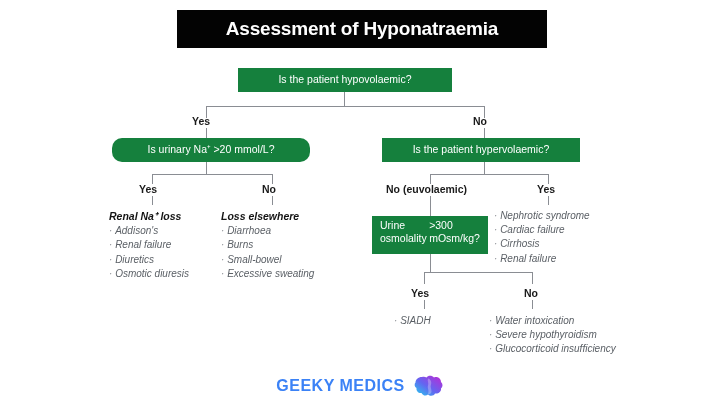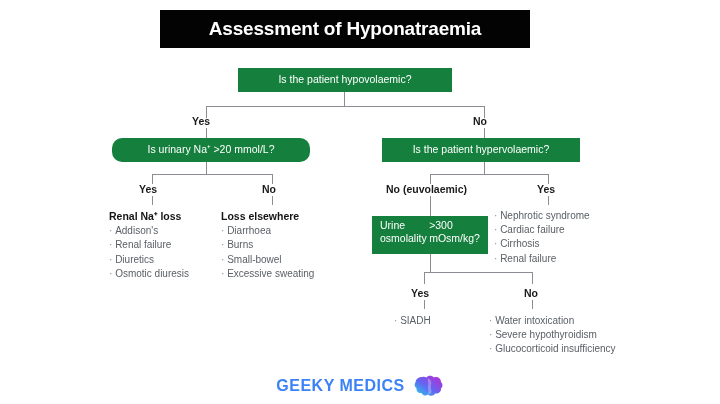--- a/index.html
+++ b/index.html
@@ -12,21 +12,21 @@
     width: 720px;
     height: 404px;
     background: #ffffff;
     font-family: "Liberation Sans", sans-serif;
     overflow: hidden;
   }
 
   
   .title-bar {
     position: absolute;
-    left: 160px;
+    left: 177px;
     top: 10px;
     width: 370px;
     height: 38px;
     background: #030303;
     display: flex;
     align-items: center;
     justify-content: center;
   }
   .title-bar .title-text {
     color: #ffffff;
@@ -72,20 +72,21 @@
     white-space: nowrap;
   }
 
   
   .list-block {
     position: absolute;
     font-size: 10px;
     color: #5b6066;
     line-height: 14.2px;
     white-space: nowrap;
+    font-style: italic;
   }
   .list-block .list-heading {
     display: block;
     font-weight: bold;
     color: #141414;
     font-size: 10.5px;
     margin-bottom: 1px;
   }
   .list-block .li {
     display: block;

